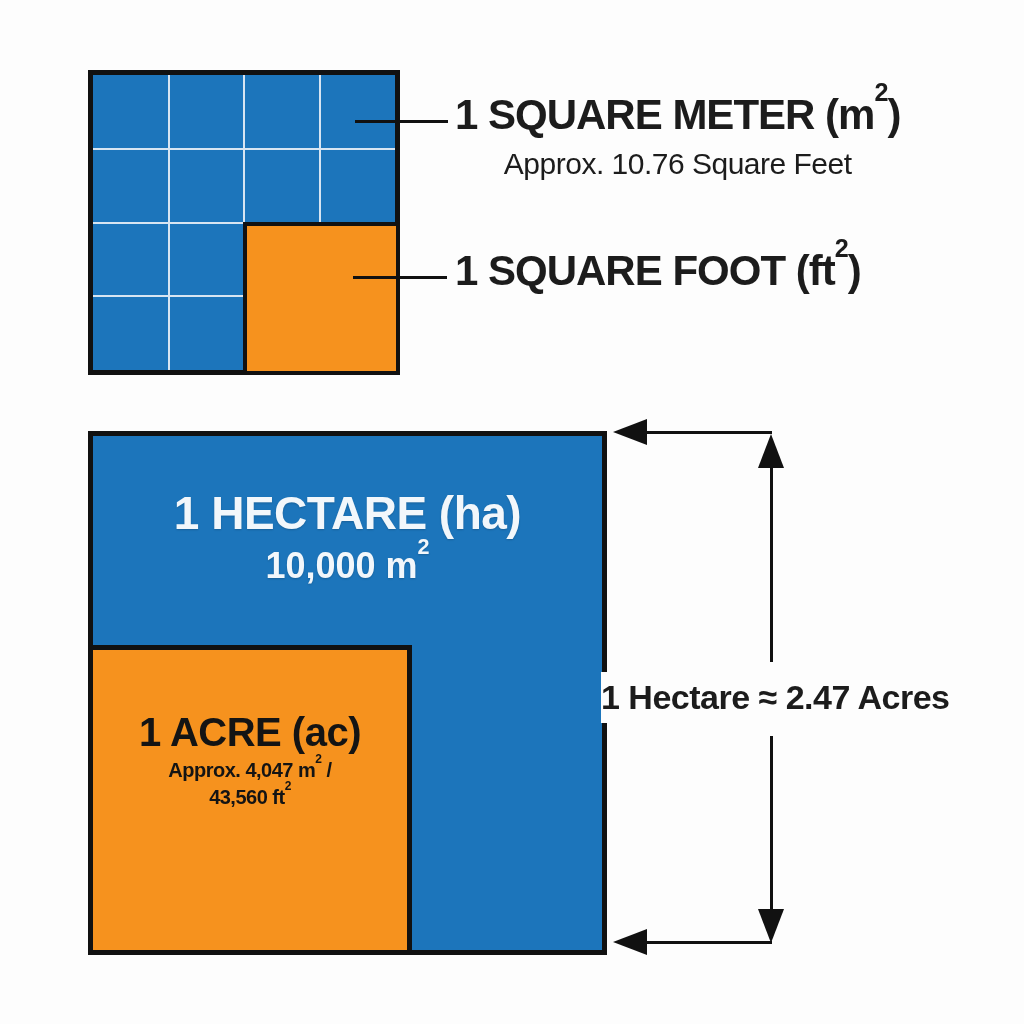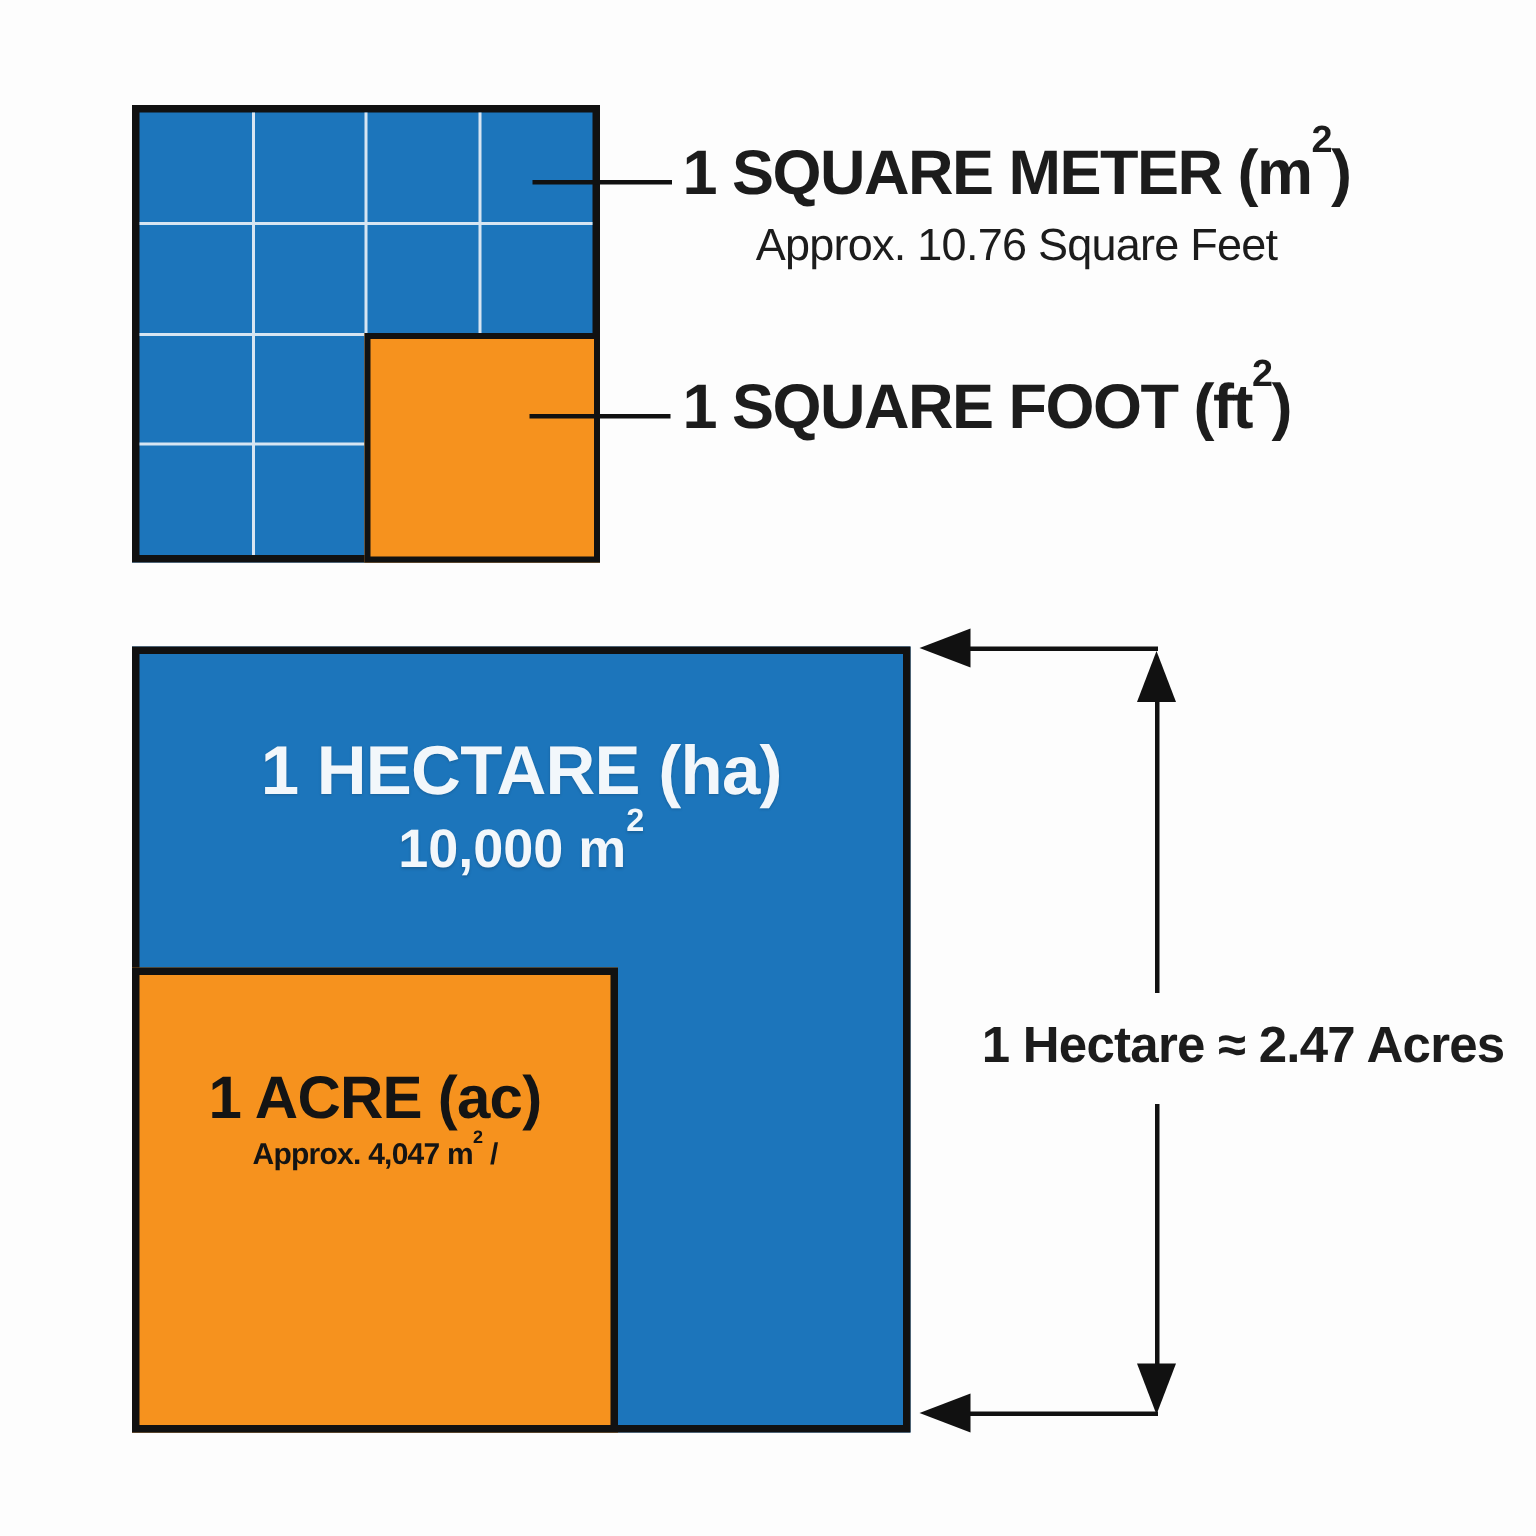--- a/index.html
+++ b/index.html
@@ -116,22 +116,22 @@
     left: 758px; top: 434px;
     border-left: 13px solid transparent; border-right: 13px solid transparent;
     border-bottom: 34px solid var(--line-black);
   }
   .arrow-down {
     left: 758px; top: 909px;
     border-left: 13px solid transparent; border-right: 13px solid transparent;
     border-top: 34px solid var(--line-black);
   }
   .dim-label {
-    position: absolute; left: 637px; top: 672px; width: 366px;
-    text-align: right; font-size: 34px; font-weight: bold; letter-spacing: -0.5px;
+    position: absolute; left: 601px; top: 672px; width: 366px;
+    text-align: left; font-size: 34px; font-weight: bold; letter-spacing: -0.5px;
     color: var(--text-dark); background: var(--bg); padding: 6px 0;
     white-space: nowrap;
   }
 </style>
 </head>
 <body>
 
 <div class="canvas">
 
   <div class="sq-meter">
@@ -155,20 +155,21 @@
   <div class="label-block foot">
     <div class="label-title"><span>1 SQUARE FOOT (ft</span><sup class="sp">2</sup><span>)</span></div>
   </div>
 
   <div class="hectare">
     <div class="hectare-title">1 HECTARE (ha)</div>
     <div class="hectare-area"><span>10,000 m</span><sup class="sp">2</sup></div>
     <div class="acre">
       <div class="acre-title">1 ACRE (ac)</div>
       <div class="acre-line"><span>Approx. 4,047 m</span><sup class="sp">2</sup><span> /</span></div>
+      <div class="acre-line"><span>43,560 ft</span><sup class="sp">2</sup></div>
     </div>
   </div>
 
   <div class="dim-hline dim-h-top"></div>
   <div class="arrow arrow-left-top"></div>
   <div class="dim-vline dim-v-top"></div>
   <div class="arrow arrow-up"></div>
   <div class="dim-label">1 Hectare ≈ 2.47 Acres</div>
   <div class="dim-vline dim-v-bottom"></div>
   <div class="arrow arrow-down"></div>

